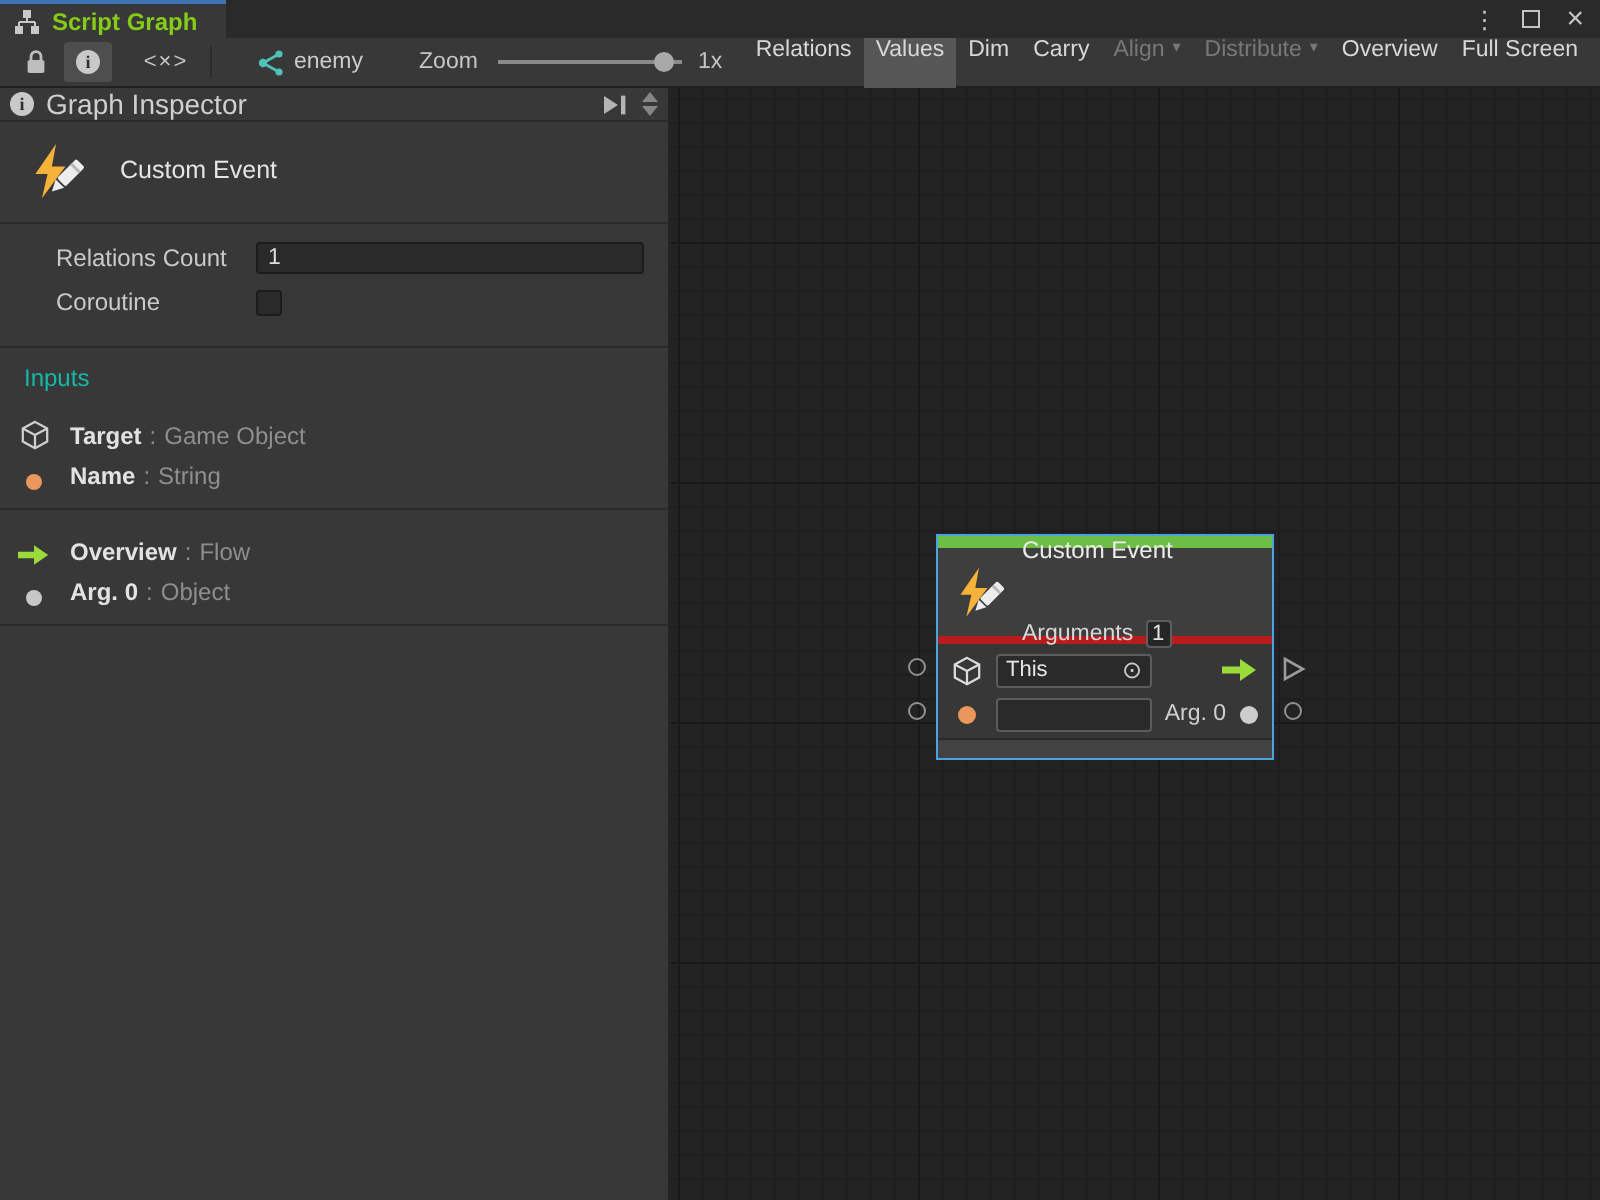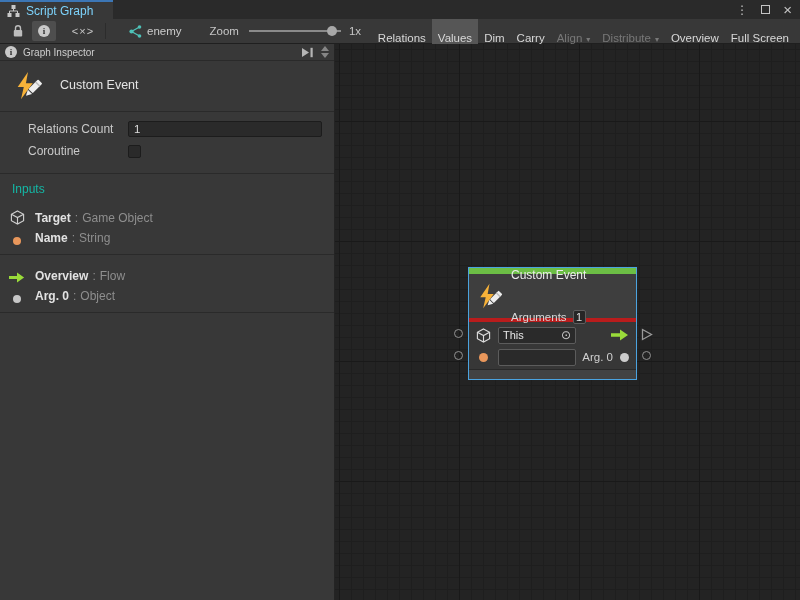--- a/index.html
+++ b/index.html
@@ -4,21 +4,21 @@
 <style>
   * { margin:0; padding:0; box-sizing:border-box; }
   html,body { width:800px; height:600px; overflow:hidden; background:#2a2a2a;
               font-family:"Liberation Sans","DejaVu Sans",sans-serif; }
   .window { position:relative; width:800px; height:600px; background:#383838; overflow:hidden; }
 
   
   .tabbar { position:absolute; left:0; top:0; width:800px; height:19px; background:#2a2a2a; }
   .tab { position:absolute; left:0; top:0; width:113px; height:19px; background:#383838;
          border-top:2px solid #3c76b5; display:flex; align-items:center; padding-left:7px; gap:6px; }
-  .tab-title { font-size:12px; color:#7dd3fc; white-space:nowrap; }
+  .tab-title { font-size:12px; color:#84cc16; white-space:nowrap;font-weight:bold; }
   .win-controls { position:absolute; right:8px; top:0; height:19px; display:flex; align-items:center; gap:13px; }
   .menu-dots { color:#c2c2c2; font-size:12px; line-height:1; cursor:default; }
   .max-box { width:9px; height:9px; border:1.5px solid #c4c4c4; }
   .close-x { color:#c4c4c4; font-size:15px; line-height:1; }
 
   
   .toolbar { position:absolute; left:0; top:19px; width:800px; height:25px; background:#383838;
              border-bottom:1px solid #1f1f1f; display:flex; align-items:center; padding:0 5px; }
   .tool-ico-btn { height:20px; min-width:24px; display:flex; align-items:center; justify-content:center;
                   border-radius:2px; margin:0 1px; }
@@ -30,31 +30,31 @@
   .tb-sep { width:1px; height:16px; background:#2c2c2c; margin:0 9px; }
   .graph-ref { display:flex; align-items:center; gap:5px; margin-left:14px; }
   .graph-ref-label { font-size:11.5px; color:#cccccc; }
   .zoom-wrap { display:flex; align-items:center; margin-left:28px; }
   .zoom-label { font-size:11.5px; color:#c6c6c6; }
   .slider { position:relative; width:92px; height:12px; margin-left:10px; }
   .slider-track { position:absolute; left:0; right:0; top:5px; height:2px; background:#8a8a8a; }
   .slider-handle { position:absolute; left:78px; top:1px; width:10px; height:10px; border-radius:50%; background:#a8a8a8; }
   .zoom-value { font-size:11.5px; color:#c6c6c6; margin-left:8px; }
   .tb-buttons { margin-left:auto; display:flex; align-items:center; height:25px; }
-  .tb-btn { height:25px; display:flex; align-items:flex-end; padding:0 6px; font-size:11.5px;
+  .tb-btn { height:25px; display:flex; align-items:flex-start; padding:0 6px; font-size:11.5px;
             color:#d8d8d8; white-space:nowrap; flex-shrink:0; }
   .tb-btn.active { background:#565656; }
   .tb-btn.disabled { color:#787878; }
   .dd-arrow { font-size:8px; margin-left:4px; }
 
   
   .inspector { position:absolute; left:0; top:44px; width:335px; bottom:0; background:#383838;
                border-right:1px solid #242424; }
   .insp-header { height:17px; border-bottom:1px solid #2a2a2a; display:flex; align-items:center; padding:0 5px; }
-  .insp-title { font-size:10px; color:#cfcfcf; margin-left:6px; }
+  .insp-title { font-size:14px; color:#cfcfcf; margin-left:6px; }
   .insp-right { margin-left:auto; display:flex; align-items:center; gap:4px; }
   .spinner { display:flex; flex-direction:column; align-items:center; margin-left:3px; }
   .spin-up { width:0; height:0; border-left:4px solid transparent; border-right:4px solid transparent;
              border-bottom:5px solid #868686; }
   .spin-down { width:0; height:0; border-left:4px solid transparent; border-right:4px solid transparent;
                border-top:5px solid #868686; margin-top:2px; }
 
   .event-head { position:relative; height:51px; border-bottom:1px solid #2a2a2a; }
   .event-head .big-icon { position:absolute; left:13px; top:10px; }
   .event-title { position:absolute; left:60px; top:17px; font-size:12.5px; color:#e4e4e4; }

